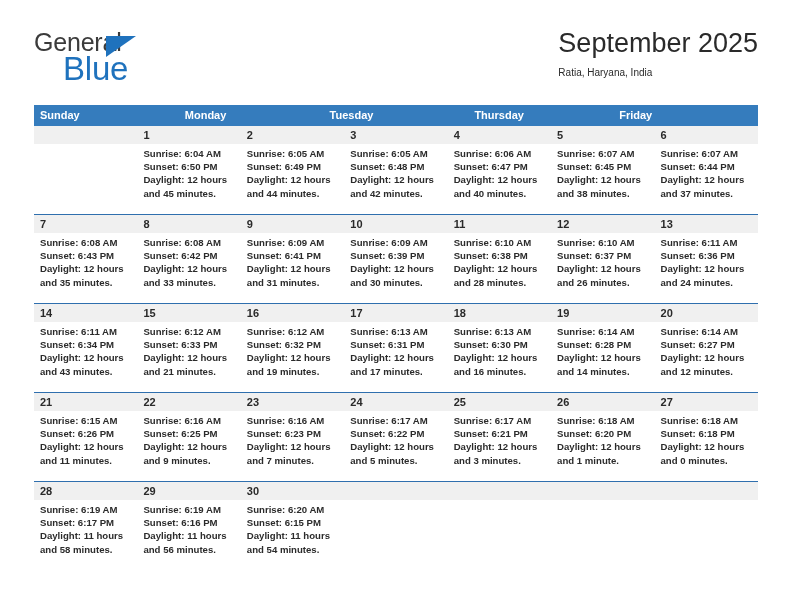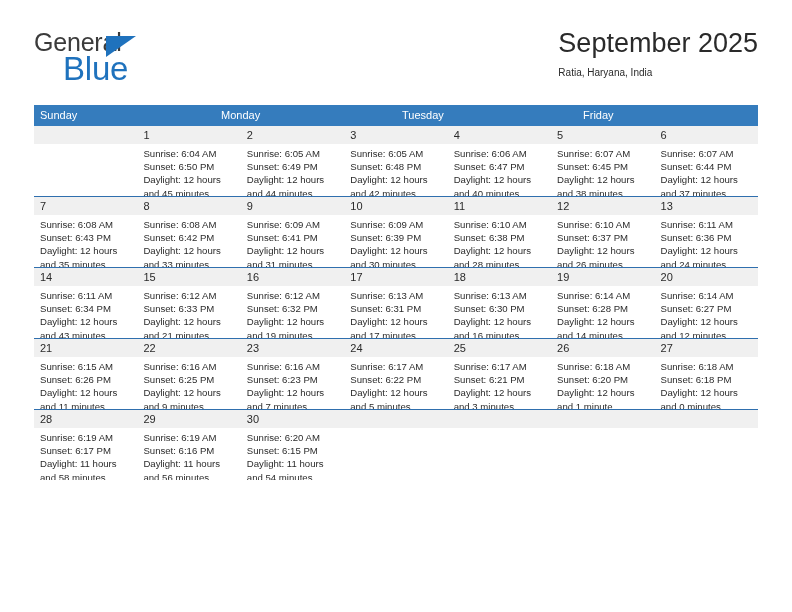--- a/index.html
+++ b/index.html
@@ -82,20 +82,21 @@
     margin-top: 3px;
     white-space: nowrap;
   }
 
   
   .calendar {
     position: absolute;
     left: 34px;
     top: 105px;
     width: 724px;
+    font-weight: bold;
   }
   .dow-row {
     display: flex;
     background: #357cbd;
     height: 21px;
   }
   .dow-cell {
     flex: 1 1 0;
     color: #ffffff;
     font-size: 11px;
@@ -113,21 +114,21 @@
     border-top: none;
   }
   .week-dates {
     display: flex;
     background: #f0f0f0;
     height: 18px;
   }
   .week-body {
     display: flex;
     background: #ffffff;
-    height: 52px;
+    height: 70px;
   }
   .date-cell {
     flex: 1 1 0;
     box-sizing: border-box;
     padding-left: 6px;
     font-size: 11px;
     line-height: 18px;
     color: #2a2a2a;
     overflow: hidden;
   }
@@ -163,20 +164,21 @@
       <div class="location">Ratia, Haryana, India</div>
     </div>
 
   </div>
 
   <div class="calendar">
     <div class="dow-row" id="dow-row">
         <div class="dow-cell">Sunday</div>
         <div class="dow-cell">Monday</div>
         <div class="dow-cell">Tuesday</div>
+        <div class="dow-cell">Thursday</div>
         <div class="dow-cell">Friday</div>
       </div>
     <div id="weeks-container">
         <div class="week">
           <div class="week-dates">
             <div class="date-cell"></div>
             <div class="date-cell">1</div>
             <div class="date-cell">2</div>
             <div class="date-cell">3</div>
             <div class="date-cell">4</div>

